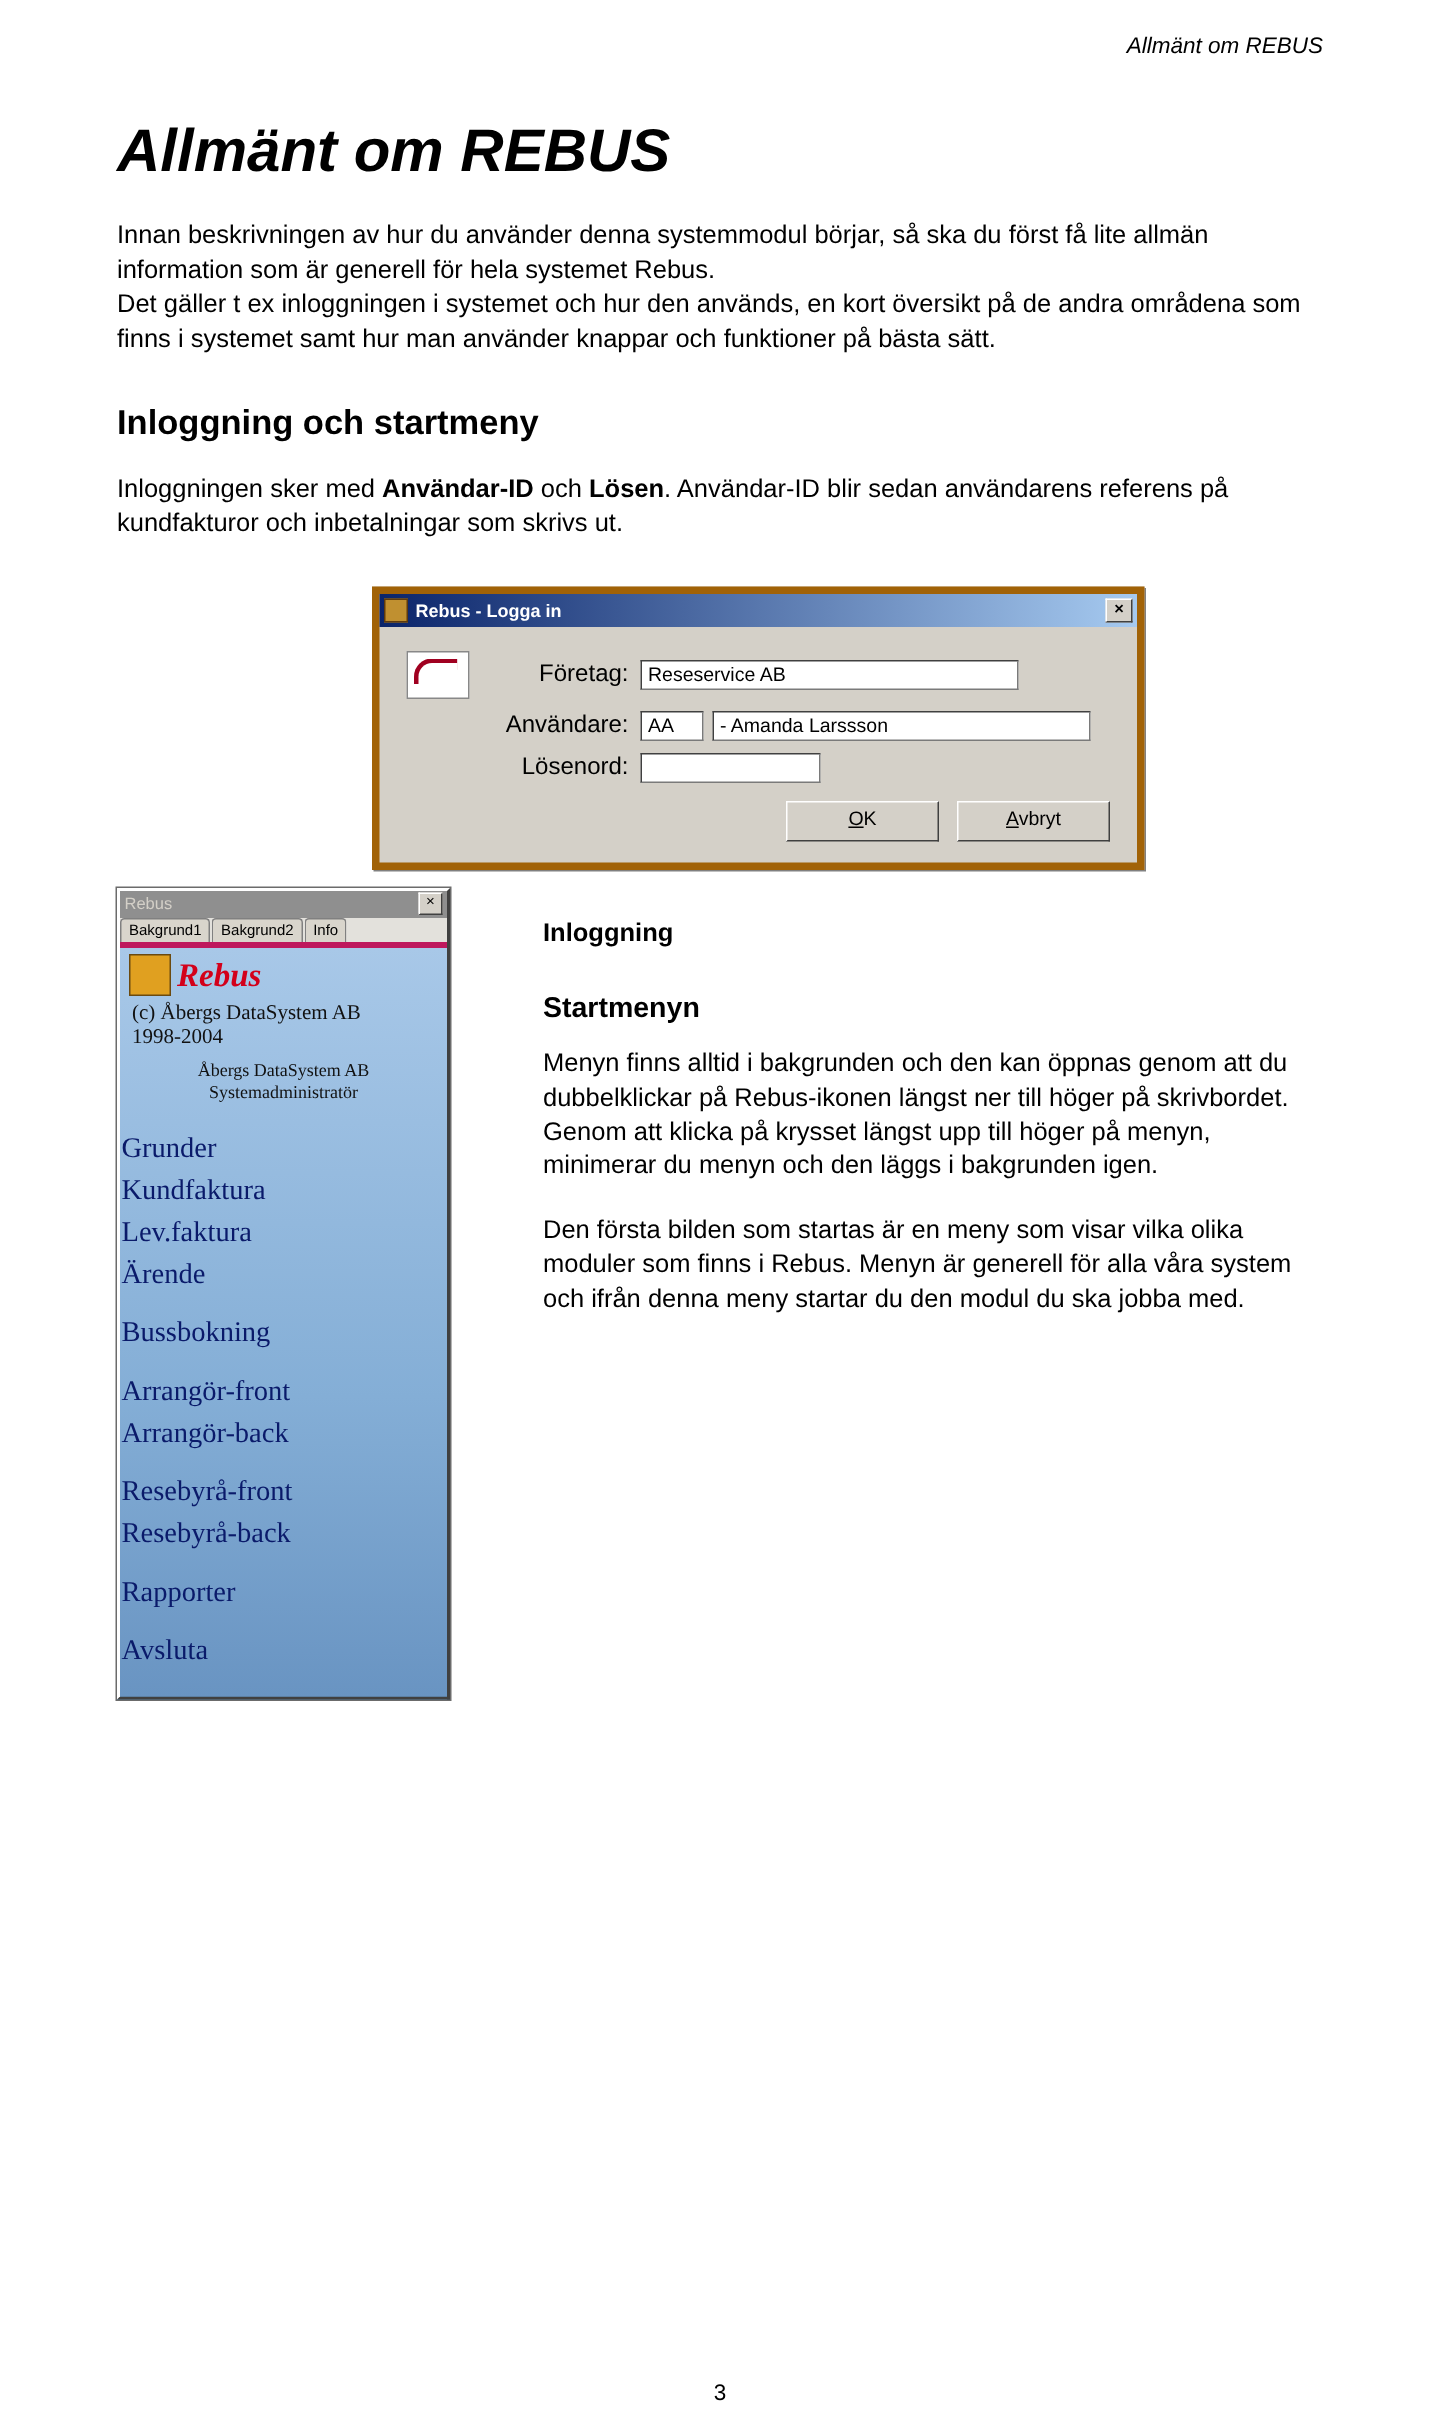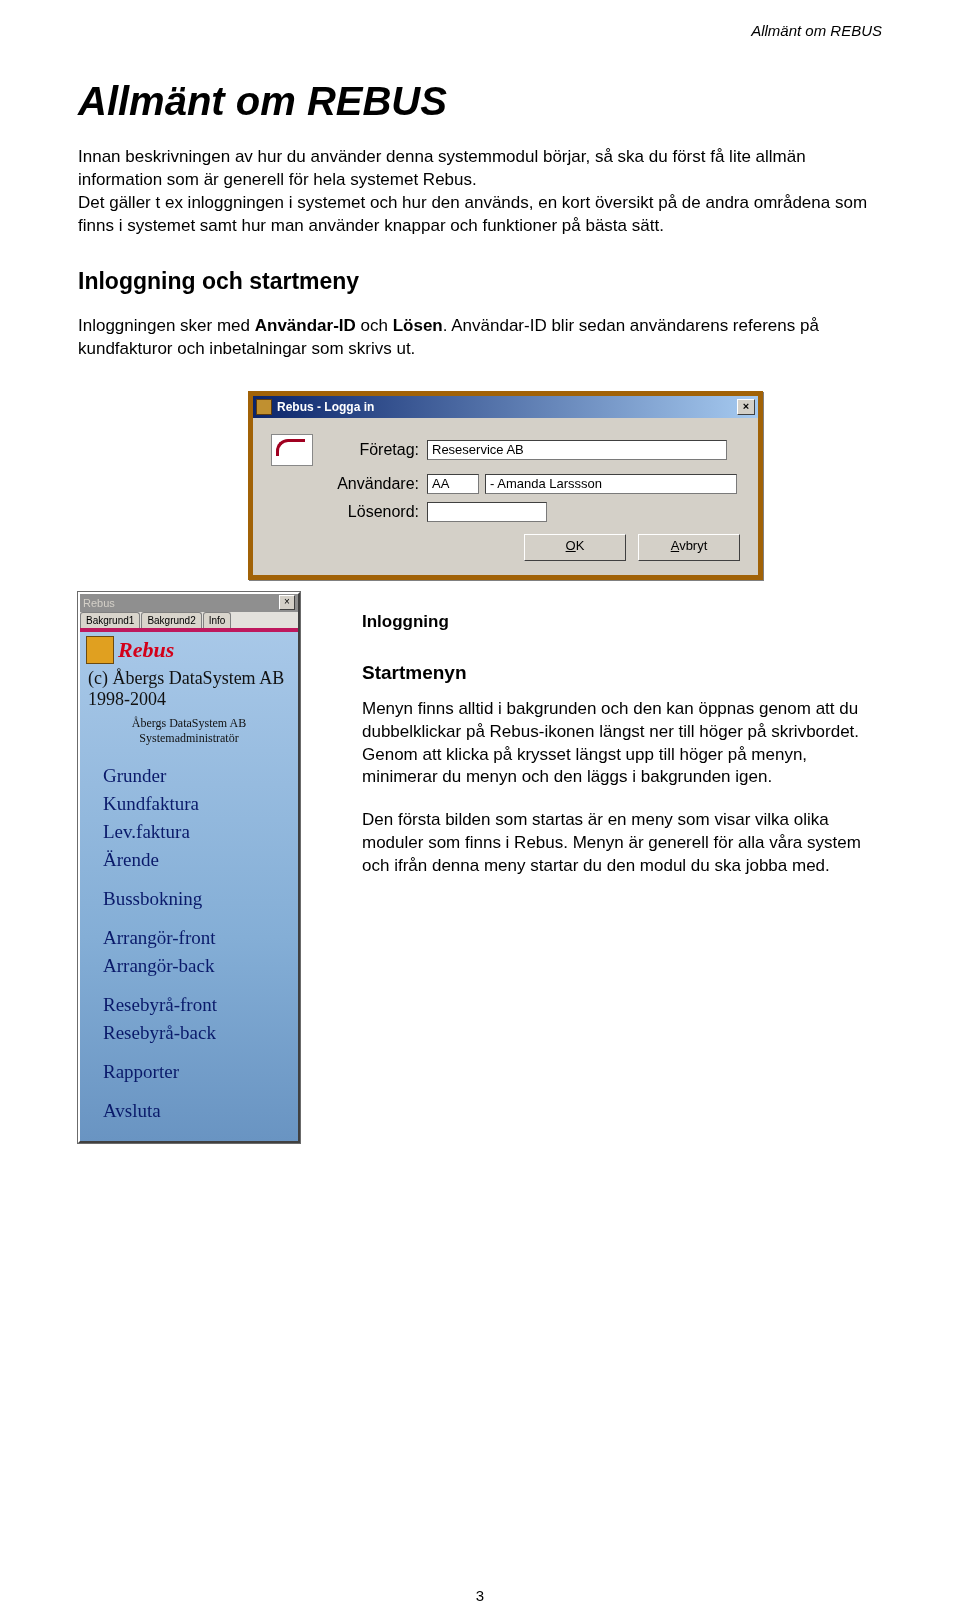--- a/index.html
+++ b/index.html
@@ -31,23 +31,23 @@
   .two-col{display:flex;gap:22px;align-items:flex-start;}
   .startmenu{width:218px;background:#6099c9;border:2px solid #fff;border-right-color:#404040;border-bottom-color:#404040;box-shadow:0 0 0 1px #6b6b6b;position:relative;}
   .sm-titlebar{display:flex;align-items:center;height:18px;background:#8f8f8f;color:#d4d0c8;font-size:11px;padding:0 3px;}
   .sm-x{width:14px;height:13px;background:#d4d0c8;border:1px solid #fff;border-right-color:#404040;border-bottom-color:#404040;color:#000;font-size:10px;line-height:11px;text-align:center;}
   .sm-tabs{display:flex;background:#e3e1dc;border-bottom:4px solid #be185d;font-size:10px;}
   .sm-tab{padding:2px 5px;border:1px solid #808080;border-bottom:none;border-top-left-radius:3px;border-top-right-radius:3px;background:#d9d5cc;margin-right:1px;}
   .sm-inner{background:linear-gradient(180deg,#a8c8e8 0%,#84aed6 60%,#6994c2 100%);padding:0;}
   .sm-header{display:flex;align-items:center;padding:4px 6px;}
   .sm-logo-icon{width:26px;height:26px;background:#e0a020;border:1px solid #6b4a10;margin-right:4px;}
   .sm-logo-text{color:#d3001a;font-size:22px;font-weight:bold;font-style:italic;font-family:"Times New Roman",serif;}
-  .sm-copy{font-family:"Times New Roman",serif;font-size:18px;padding:0 8px 6px 8px;color:#111;}
+  .sm-copy{font-family:"Times New Roman",serif;font-size:14px;padding:0 8px 6px 8px;color:#111;}
   .sm-admintxt{font-family:"Times New Roman",serif;font-size:12px;text-align:center;padding:0 8px 10px 8px;color:#111;}
-  .sm-items{padding:6px 14px 16px 23px;}
+  .sm-items{padding:6px 14px 16px 1px;}
   .sm-item{font-family:"Times New Roman",serif;font-size:19px;color:#0a1a6a;padding:3px 0;cursor:default;}
   .sm-item.spaced{margin-top:11px;}
   .right-col{flex:1;padding-top:4px;}
   .right-inner{padding-left:40px;}
   .page-num{position:absolute;bottom:18px;left:0;right:0;text-align:center;font-size:15px;}
 </style>
 </head>
 <body>
 
 <div class="page">
@@ -70,26 +70,26 @@
       <div class="titlebar-icon"></div>
       <div class="titlebar-title">Rebus - Logga in</div>
       <div class="titlebar-x">×</div>
     </div>
     <div class="dlg-body">
       <div class="dlg-row">
         <div class="dlg-icon">
             <div class="flag"></div>
           </div>
         <div class="dlg-lbl">Företag:</div>
-        <input class="ui-input" style="width: 300px;" value="Reseservice AB">
+        <input class="ui-input" style="width: 252px;" value="Reseservice AB">
       </div>
       <div class="dlg-row">
         <div class="dlg-icon"></div>
         <div class="dlg-lbl">Användare:</div>
-        <input class="ui-input" style="width: 52px; margin-right: 6px;" value="AA">
+        <input class="ui-input" style="width: 42px; margin-right: 6px;" value="AA">
         <input class="ui-input" style="width: 252px;" value="- Amanda Larssson">
       </div>
       <div class="dlg-row">
         <div class="dlg-icon"></div>
         <div class="dlg-lbl">Lösenord:</div>
         <input class="ui-input" type="password" style="width: 120px;" value="">
       </div>
       <div class="dlg-btnrow">
         <div class="ui-button"><span class="u">O</span><span>K</span></div>
         <div class="ui-button"><span class="u">A</span><span>vbryt</span></div>

